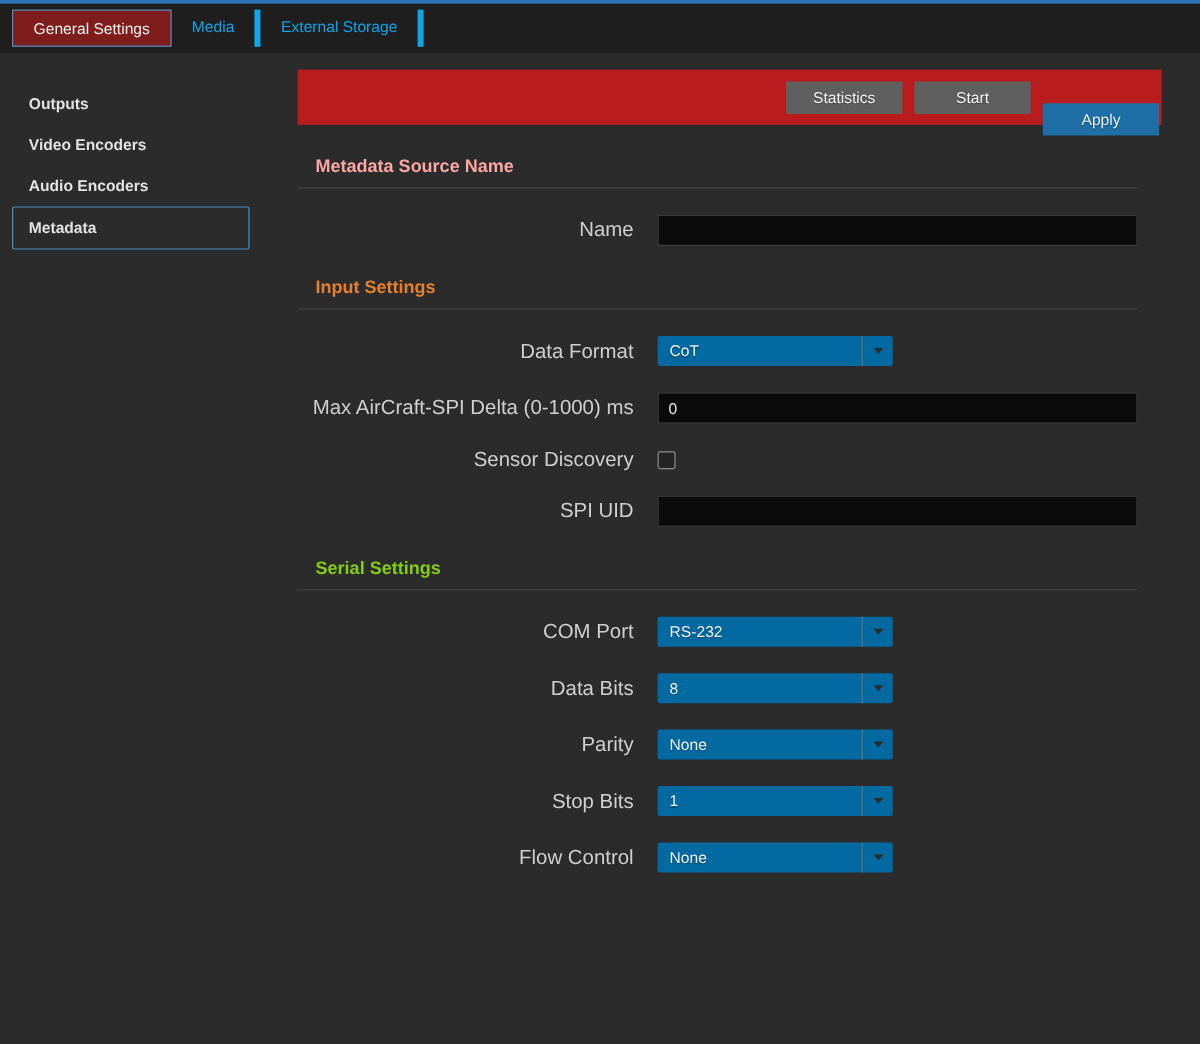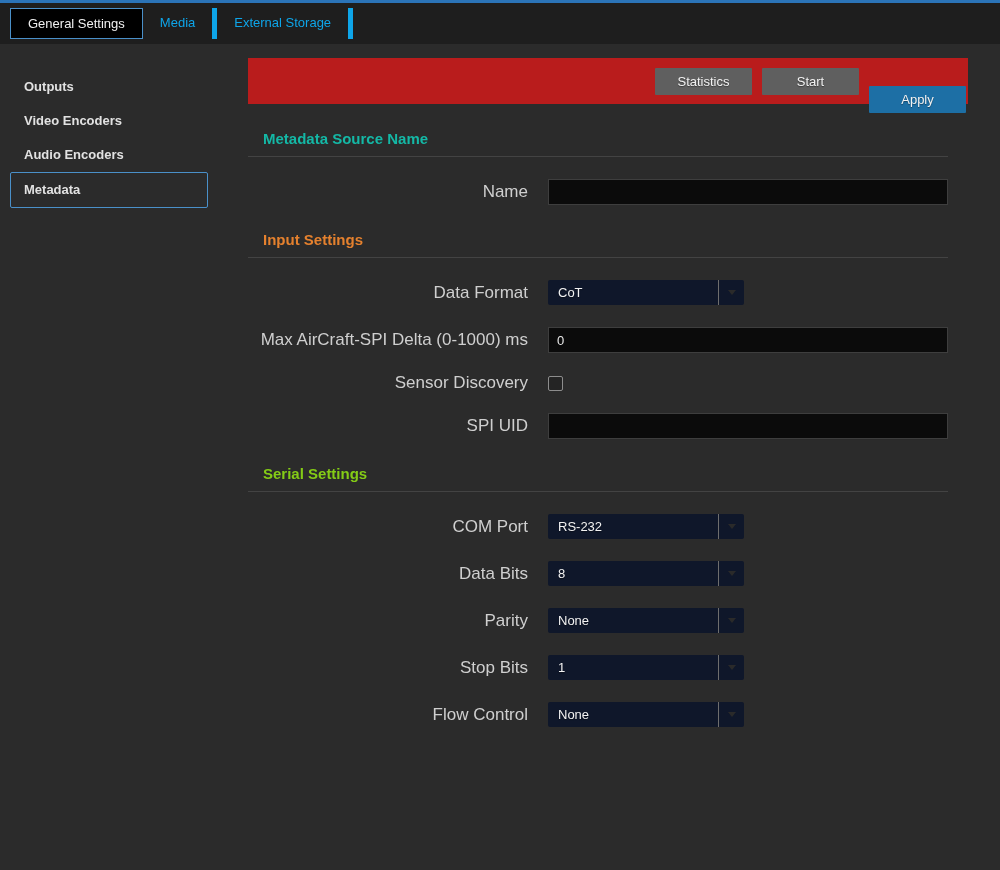--- a/index.html
+++ b/index.html
@@ -25,21 +25,21 @@
     line-height: 29px;
     padding: 0 17px;
     font-size: 13px;
     color: #0ea5e9;
     border-right: 5px solid #0ea5e9;
     cursor: pointer;
     white-space: nowrap;
   }
   .tab.active {
     border: 1px solid #4a90c9;
-    background: #000000;
+    background: #7f1d1d;
     color: #f0f0f0;
   }
 
   
   .content { display: flex; height: 823px; }
   .sidebar { width: 248px; padding-top: 26px; }
   .side-item {
     font-size: 13px;
     color: #e2e2e2;
     padding: 8px 0 8px 24px;
@@ -111,21 +111,21 @@
     border: 1px solid #3e3e3e;
     color: #e8e8e8;
     font-family: "Liberation Sans", sans-serif;
     font-size: 13px;
     padding: 0 8px;
     outline: none;
   }
   .dropdown {
     width: 196px;
     height: 25px;
-    background: #0f172a;
+    background: #0369a1;
     border-radius: 2px;
     display: flex;
     align-items: center;
     justify-content: space-between;
     padding-left: 10px;
     font-size: 13px;
     color: #f2f2f2;
     cursor: pointer;
     text-shadow: 0 1px 1px rgba(0,0,0,0.35);
   }
@@ -178,21 +178,21 @@
 
   <div class="main">
 
     <div class="toolbar">
       <button class="btn">Statistics</button>
       <button class="btn">Start</button>
       <button class="btn blue">Apply</button>
     </div>
 
     <div class="section">
-      <div class="section-title" style="color:#14b8a6">Metadata Source Name</div>
+      <div class="section-title" style="color:#fca5a5">Metadata Source Name</div>
       <div class="section-rule"></div>
 
       <div class="form-row">
         <div class="field-label">Name</div>
         <input class="text-input" type="text" value="" style="">
       </div>
     </div>
 
     <div class="section" style="margin-top:14px">
       <div class="section-title" style="color:#e5812e">Input Settings</div>

